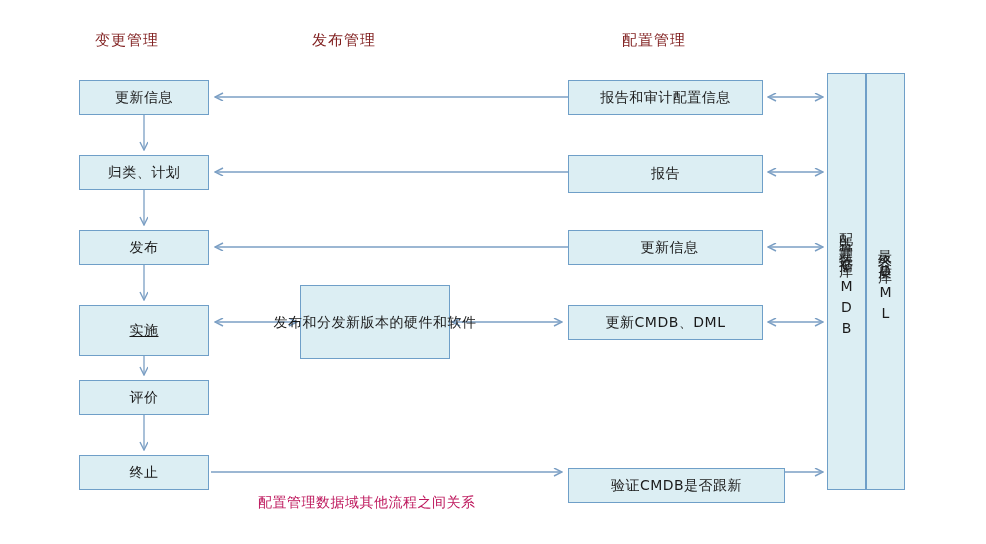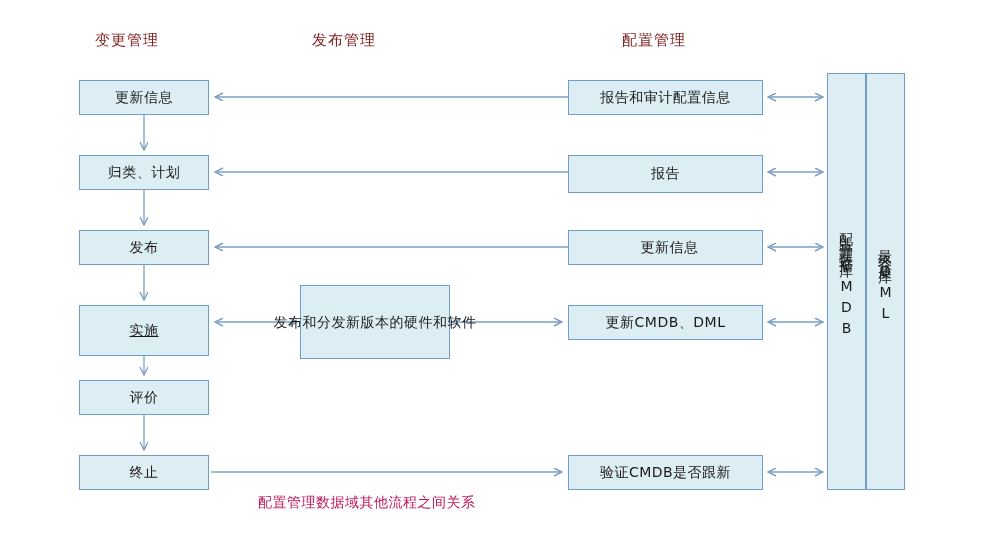--- a/index.html
+++ b/index.html
@@ -129,21 +129,21 @@
 
   <div class="node release-box" style="left:300px; top:285px; width:150px; height:74px;">
     <span>发布和分发新版</span>
     <span>本的硬件和软件</span>
   </div>
 
   <div class="node" style="left:568px; top:80px; width:195px; height:35px;">报告和审计配置信息</div>
   <div class="node" style="left:568px; top:155px; width:195px; height:38px;">报告</div>
   <div class="node" style="left:568px; top:230px; width:195px; height:35px;padding-left:8px;">更新信息</div>
   <div class="node" style="left:568px; top:305px; width:195px; height:35px;">更新CMDB、DML</div>
-  <div class="node" style="left:568px; top:455px; width:195px; height:35px;">验证CMDB是否跟新</div>
+  <div class="node" style="left:568px; top:468px; width:217px; height:35px;">验证CMDB是否跟新</div>
 
   <div class="node vert-wrap" style="left:827px; top:73px; width:39px; height:417px;">
     <span class="vert">配置管理数据库CMDB</span>
   </div>
   <div class="node vert-wrap" style="left:866px; top:73px; width:39px; height:417px;">
     <span class="vert">最终介质库DML</span>
   </div>
 
   <div class="caption" style="left:258px; top:494px;">配置管理数据域其他流程之间关系</div>
 

